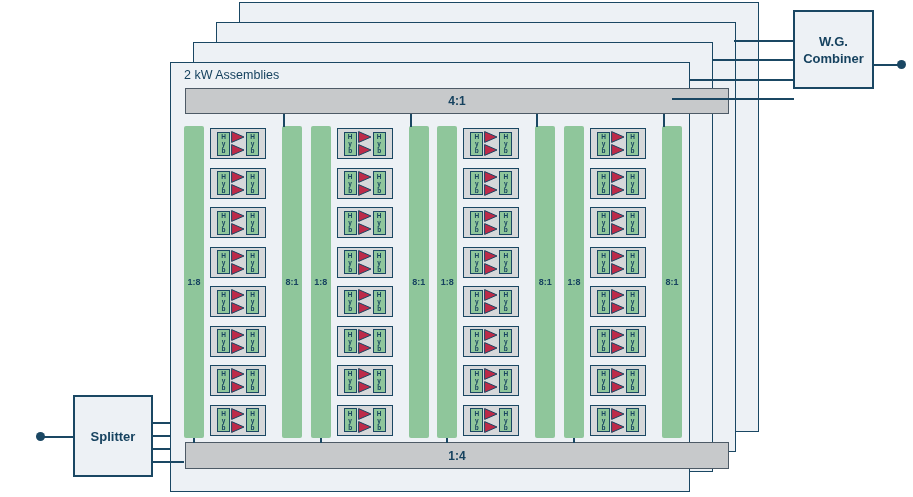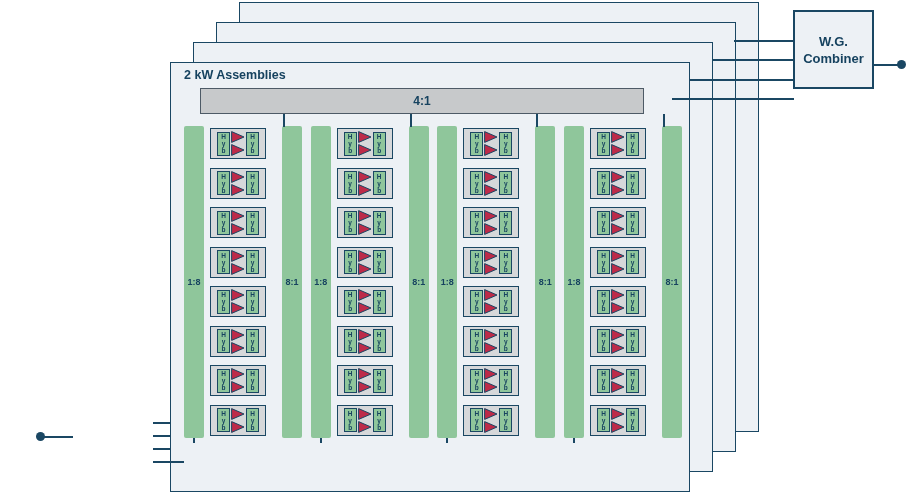--- a/index.html
+++ b/index.html
@@ -12,24 +12,24 @@
     font-family:"Liberation Sans","DejaVu Sans",sans-serif;overflow:hidden}
   .stage{position:absolute;left:0;top:0;width:913px;height:497px}
 
   .panel{position:absolute;width:520px;height:430px;background:var(--panel-fill);
     border:1.5px solid var(--navy)}
   #p4{left:239px;top:2px}
   #p3{left:216px;top:22px}
   #p2{left:193px;top:42px}
   #p1{left:170px;top:62px;z-index:3}
 
-  .panel-title{position:absolute;left:13px;top:5px;font-size:12.5px;font-weight:bold;
+  .panel-title{position:absolute;left:13px;top:5px;font-size:12.5px;font-weight:normal;
     color:var(--text-navy)}
 
-  .hbar{position:absolute;left:29px;width:444px;height:26px;background:var(--bar-fill);
+  .hbar{position:absolute;left:14px;width:544px;height:26px;background:var(--bar-fill);
     border:1.5px solid var(--bar-border);display:flex;align-items:center;justify-content:center;
     font-weight:bold;font-size:12px;color:var(--text-navy)}
   .hbar.top{top:25px}
   .hbar.bottom{top:379px;height:27px}
 
   .col-group{position:absolute;top:63px;width:124px;height:312px}
   .vbar{position:absolute;top:0;bottom:0;width:20px;background:var(--green);border-radius:2px;
     display:flex;align-items:center;justify-content:center}
   .vbar.left{left:0}
   .vbar.right{left:98px}
@@ -747,20 +747,23 @@
                 <span>y</span>
                 <span>b</span>
               </div>
             </div>
           </div>
           <div class="vbar right">
             <span>8:1</span>
           </div>
         </div>
       </div>
+    <div class="hbar bottom">
+      <span>1:4</span>
+    </div>
   <div class="tick" style="left: 112px; top: 51px; height: 13px;"></div>
       <div class="tick" style="left: 22px; top: 375px; height: 5px;"></div>
       <div class="tick" style="left: 238.67px; top: 51px; height: 13px;"></div>
       <div class="tick" style="left: 148.67px; top: 375px; height: 5px;"></div>
       <div class="tick" style="left: 365.34px; top: 51px; height: 13px;"></div>
       <div class="tick" style="left: 275.34px; top: 375px; height: 5px;"></div>
       <div class="tick" style="left: 492.01px; top: 51px; height: 13px;"></div>
       <div class="tick" style="left: 402.01px; top: 375px; height: 5px;"></div>
     </div>
 
@@ -773,18 +776,21 @@
   <div class="dot" style="left:897px;top:60px"></div>
 
   <div class="wire" style="left:42px;top:436px;width:31px"></div>
   <div class="dot" style="left:36px;top:432px"></div>
 
   <div class="wire" style="left:153px;top:422px;width:18px"></div>
   <div class="wire" style="left:153px;top:435px;width:18px"></div>
   <div class="wire" style="left:153px;top:448px;width:18px"></div>
   <div class="wire" style="left:153px;top:461px;width:31px"></div>
 
+  <div class="iobox" id="splitter">
+    <span>Splitter</span>
+  </div>
   <div class="iobox" id="combiner">
     <span>W.G.</span>
     <span>Combiner</span>
   </div>
 
 </div>
 
 </body></html>

